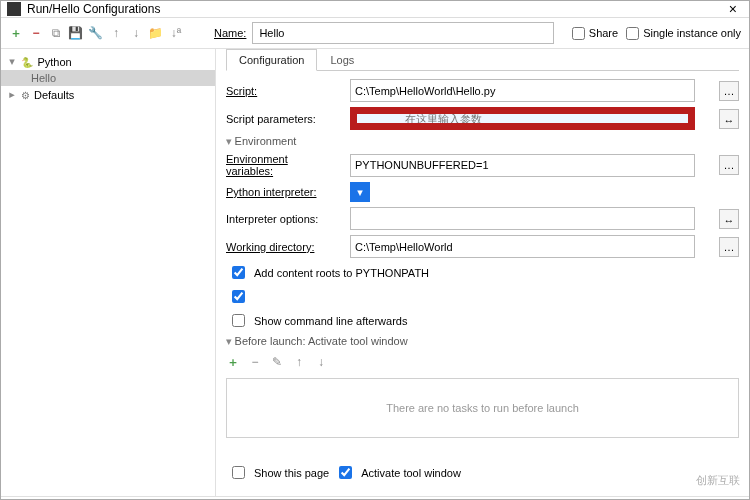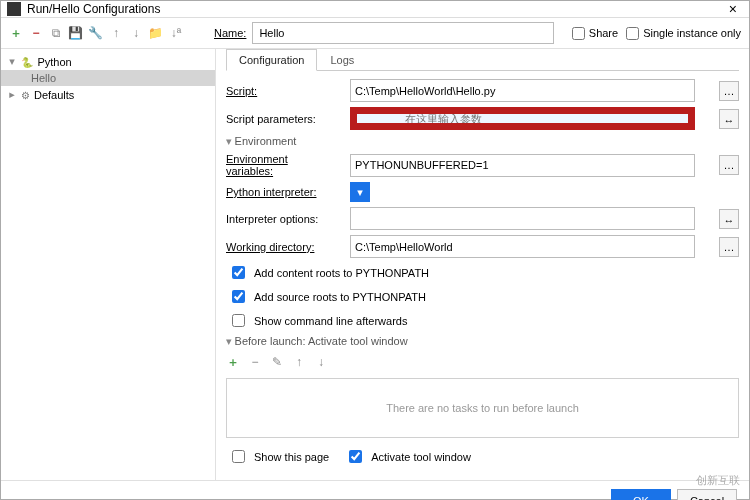--- a/index.html
+++ b/index.html
@@ -140,40 +140,39 @@
             <input type="text" value="C:\Temp\HelloWorld" style="">
             <span class="btn-ell">…</span>
           </div>
 
           <label class="chkrow">
             <input type="checkbox" checked="" style="">
               <span>Add content roots to PYTHONPATH</span>
           </label>
           <label class="chkrow">
             <input type="checkbox" checked="" style="">
-              <span>Add source roots to PYTHONPATH</span>
           </label>
           <label class="chkrow">
             <input type="checkbox" style="">
               <span>Show command line afterwards</span>
           </label>
 
           <div class="section-title">Before launch: Activate tool window</div>
           <div class="bl-toolbar">
             <span class="tb-btn green">＋</span>
             <span class="tb-btn gray">−</span>
             <span class="tb-btn gray">✎</span>
             <span class="tb-btn gray">↑</span>
             <span class="tb-btn gray">↓</span>
           </div>
           <div class="before-launch">
             <span>There are no tasks to run before launch</span>
           </div>
 
-          <div style="display:flex;gap:14px;margin-top:4px">
+          <div style="display:flex;gap:4px;margin-top:20px">
             <label class="chkrow">
               <input type="checkbox" style="">
                 <span>Show this page</span>
             </label>
             <label class="chkrow">
               <input type="checkbox" checked="" style="">
                 <span>Activate tool window</span>
             </label>
           </div>
         </div>

